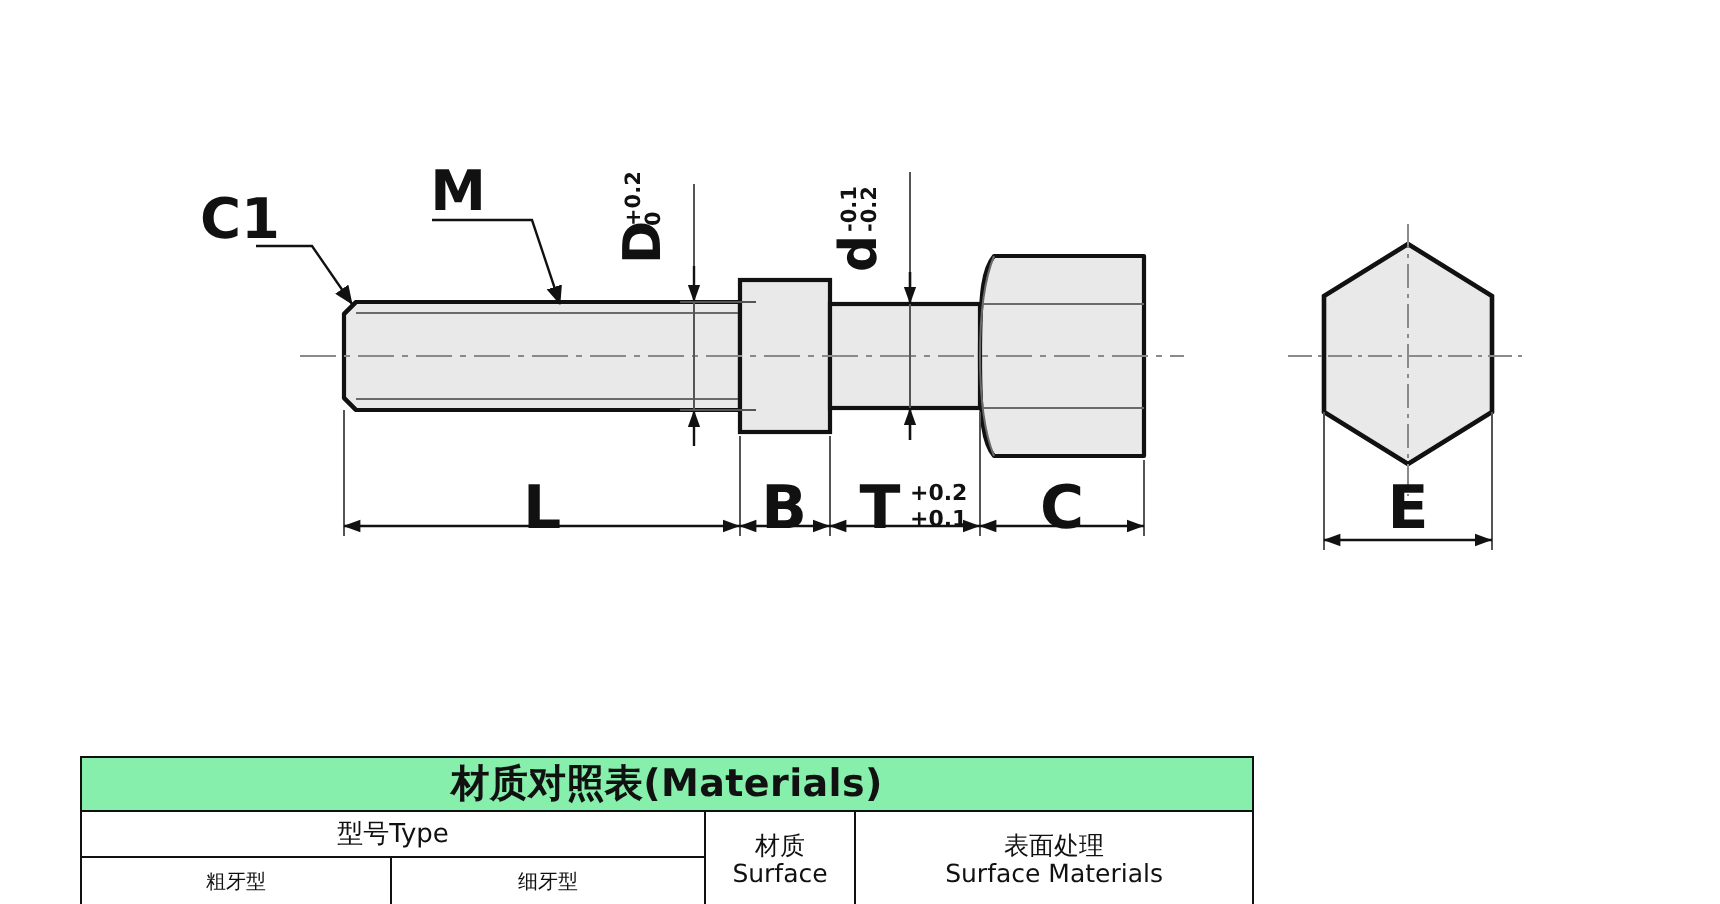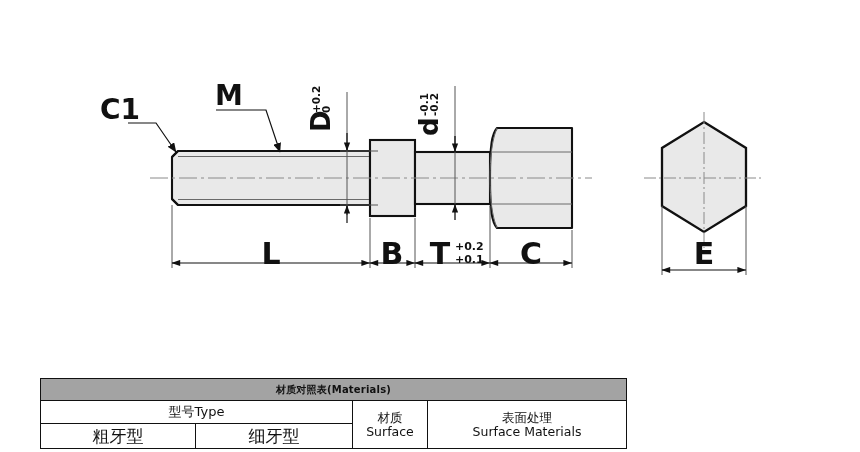--- a/index.html
+++ b/index.html
@@ -19,29 +19,29 @@
   }
   .mat-table td{
     border:1.6px solid #111111;
     text-align:center;
     vertical-align:middle;
     padding:0;
     font-family:"DejaVu Sans","Liberation Sans",sans-serif;
     color:#111;
   }
   .hdr-red{
-    background:#a3a3a3;
+    background:#86efac;
     color:#ffffff;
     font-weight:bold;
-    font-size:10px;
+    font-size:19px;
     height:21px;
     letter-spacing:.2px;
   }
   .row-type{height:22px;font-size:13px;}
-  .row-sub{height:24px;font-size:17px;}
+  .row-sub{height:24px;font-size:10px;}
   .cell-cn{display:block;line-height:1.05;}
   .cell-en{display:block;line-height:1.05;}
   .two-line{font-size:12.5px;line-height:1.12;}
 </style>
 </head>
 <body>
 
 <div id="stage">
 
   <svg width="860" height="452" viewBox="0 0 860 452">

